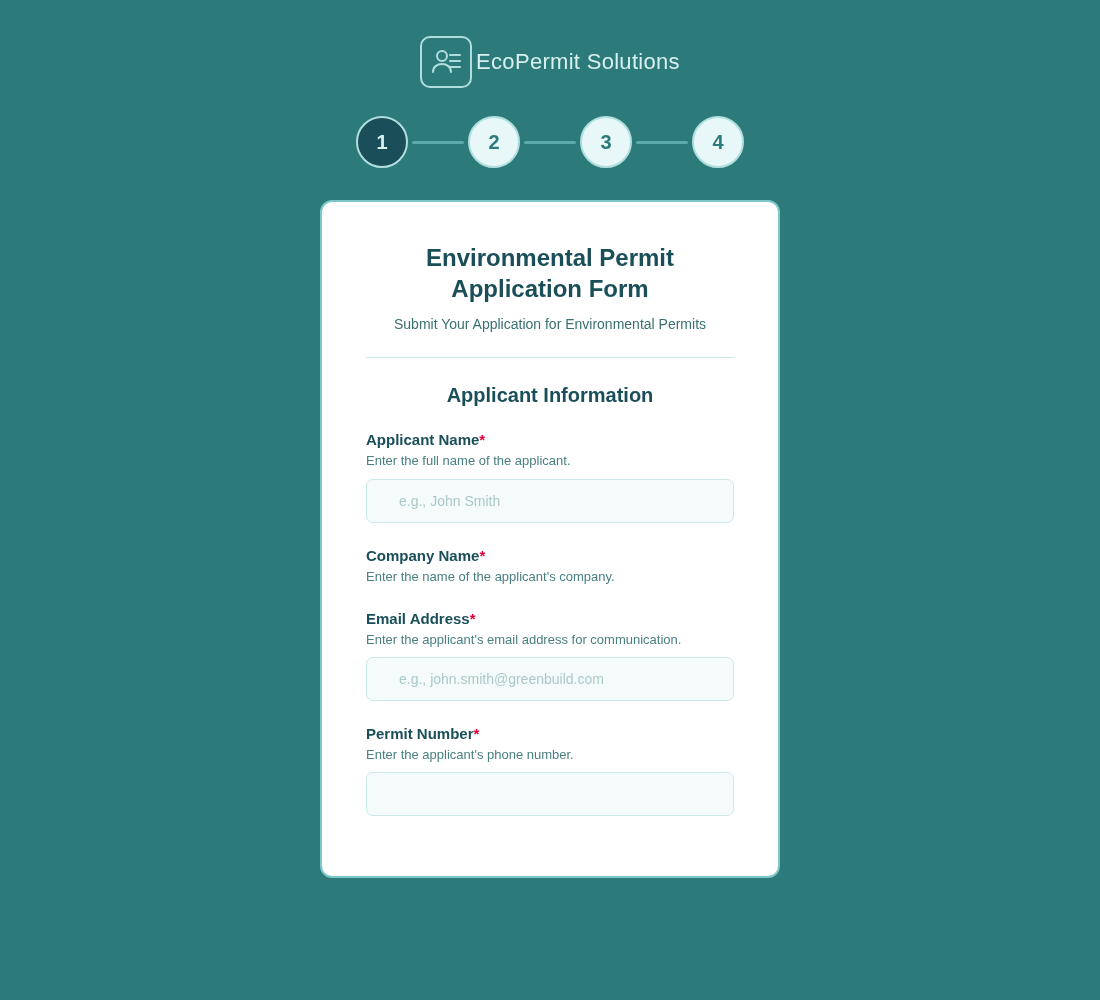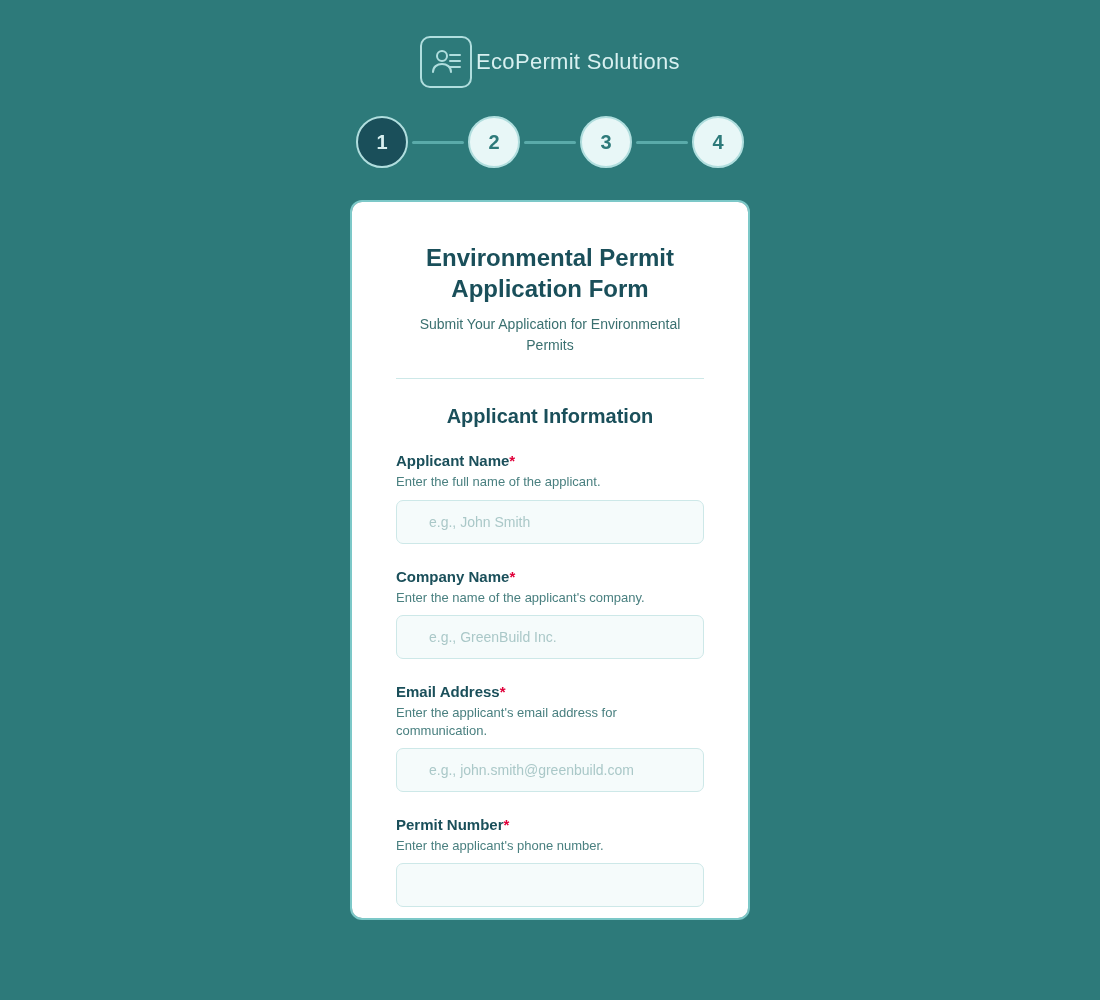--- a/index.html
+++ b/index.html
@@ -85,21 +85,21 @@
       background: #5aabaa;
       margin: 0 4px;
       border-radius: 2px;
     }
 
     
     .form-card {
       background: #ffffff;
       border-radius: 12px;
       border: 2px solid #7cc8c8;
-      width: 400px;
+      width: 460px;
       padding: 40px 44px 36px 44px;
       overflow-y: auto;
       max-height: 720px;
     }
 
     .form-title {
       text-align: center;
       font-size: 24px;
       font-weight: 800;
       color: #1a4f5a;
@@ -215,21 +215,20 @@
     </div>
     <div class="field-hint">Enter the full name of the applicant.</div>
     <input class="field-input" type="text" placeholder="e.g., John Smith" style="">
   </div>
 
   <div class="field-group">
     <div class="field-label">
       <span>Company Name</span><span class="required">*</span>
     </div>
     <div class="field-hint">Enter the name of the applicant's company.</div>
-    <input class="field-input" type="text" placeholder="e.g., GreenBuild Inc." style="">
   </div>
 
   <div class="field-group">
     <div class="field-label">
       <span>Email Address</span><span class="required">*</span>
     </div>
     <div class="field-hint">Enter the applicant's email address for communication.</div>
     <input class="field-input" type="email" placeholder="e.g., john.smith@greenbuild.com" style="">
   </div>
 

